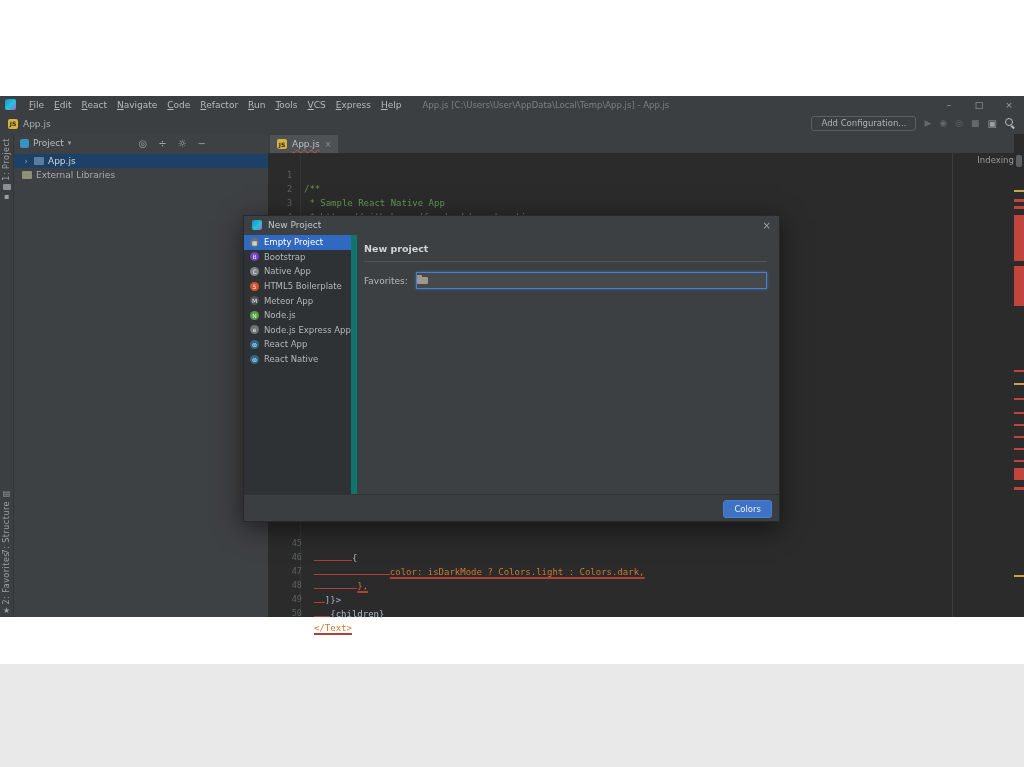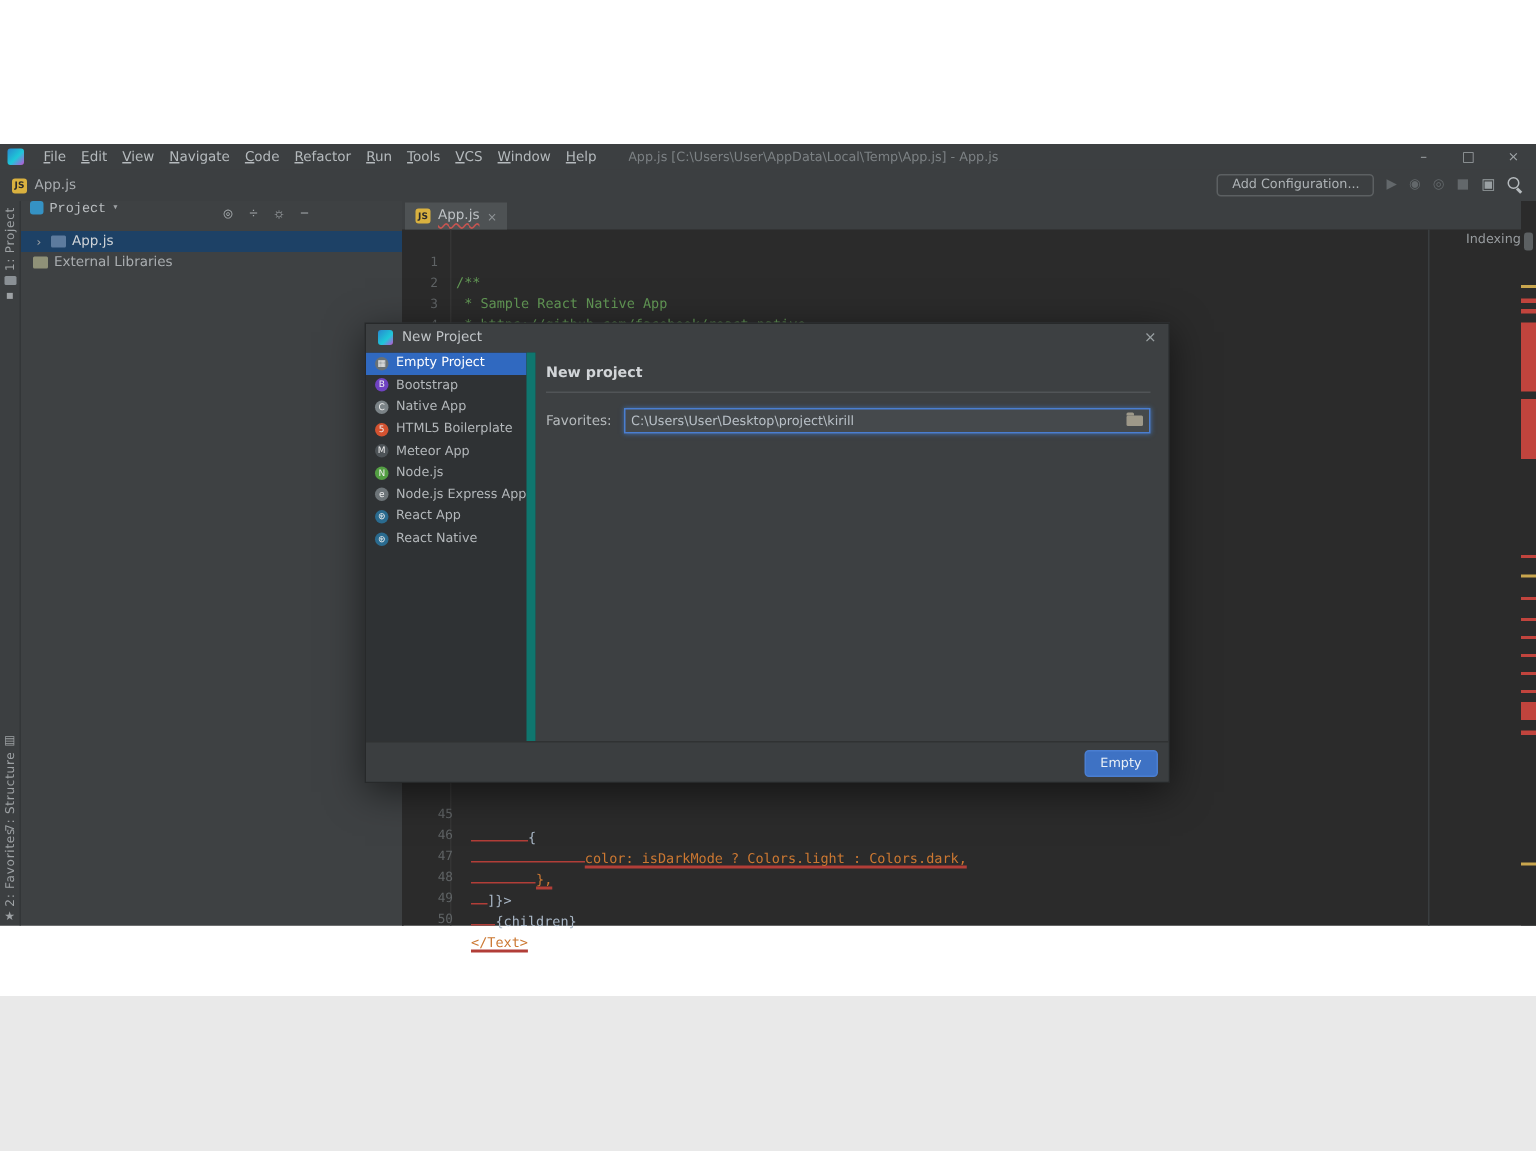--- a/index.html
+++ b/index.html
@@ -30,21 +30,21 @@
   .search-ic::after{content:"";position:absolute;left:7px;top:7px;width:4px;height:1.5px;background:#b7bcbf;transform:rotate(45deg);transform-origin:0 0;}
 
   
   .strip{position:absolute;left:0;top:38px;bottom:0;width:13px;background:#3c3f41;border-right:1px solid #333638;overflow:hidden;}
   .vlabel{writing-mode:vertical-rl;transform:rotate(180deg);font-size:8px;color:#9da1a4;letter-spacing:.5px;white-space:nowrap;}
   .strip-item{position:absolute;left:0;width:13px;display:flex;flex-direction:column;align-items:center;gap:3px;}
   .mini-ic{font-size:8px;color:#9da1a4;line-height:1;}
   .mini-folder{width:8px;height:6px;background:#8a9095;border-radius:1px;}
 
   .project-pane{position:absolute;left:14px;top:38px;bottom:0;width:254px;background:#3e4143;border-right:1px solid #2f3132;}
-  .pp-header{height:18px;display:flex;padding:0 6px;gap:4px;font-family:Liberation Mono, monospace;}
+  .pp-header{height:18px;display:flex;align-items:center;padding:0 6px;gap:4px;}
   .pp-tab-ic{width:9px;height:9px;background:#3592c4;border-radius:2px;}
   .pp-title{color:#bbbfc2;font-size:9px;}
   .pp-caret{font-size:7px;color:#9da1a4;}
   .pp-icons{margin-left:auto;display:flex;gap:11px;color:#9fa4a7;font-size:10px;align-items:center;padding-right:56px;}
   .tree{margin-top:2px;font-size:9px;color:#a9adb0;}
   .tree-row{height:14px;display:flex;align-items:center;gap:4px;padding-left:8px;}
   .tree-row.selected{background:#1d4166;color:#d0d4d8;}
   .tw{width:8px;text-align:center;color:#9da1a4;font-size:8px;flex:0 0 auto;}
   .ti{width:10px;height:8px;border-radius:1px;flex:0 0 auto;}
   .ti.folder-app{background:#5d7b9e;}
@@ -105,28 +105,28 @@
 
 <div class="page">
   <div class="ide">
 
     <div class="titlebar">
       <div class="logo"></div>
       <div class="menus">
 
       <span class="menu-item">File</span>
           <span class="menu-item">Edit</span>
-          <span class="menu-item">View</span>
+          <span class="menu-item">React</span>
           <span class="menu-item">Navigate</span>
           <span class="menu-item">Code</span>
           <span class="menu-item">Refactor</span>
           <span class="menu-item">Run</span>
           <span class="menu-item">Tools</span>
           <span class="menu-item">VCS</span>
-          <span class="menu-item">Window</span>
+          <span class="menu-item">Express</span>
           <span class="menu-item">Help</span>
         </div>
       <div class="win-title">App.js [C:\Users\User\AppData\Local\Temp\App.js] - App.js</div>
       <div class="win-controls">
 
       <span class="win-btn">–</span>
           <span class="win-btn">□</span>
           <span class="win-btn">×</span>
         </div>
     </div>
@@ -346,22 +346,21 @@
           <span class="d-item-ic" style="background: rgb(42, 107, 143);">⊛</span>
           <span>React Native</span>
         </div>
       </div>
     <div class="d-body">
       <div class="d-heading">New project</div>
       <div class="d-sep"></div>
       <div class="loc-row">
         <span class="loc-label">Favorites:</span>
         <span class="loc-field">
-          <input class="loc-input" value="C:\Users\User\Desktop\project\kirill" style="">
           <span class="folder-ic"></span>
         </span>
       </div>
     </div>
     <div class="d-footer">
-      <span class="create-btn">Empty</span>
+      <span class="create-btn">Colors</span>
     </div>
   </div>
 </div>
 
 </body></html>

